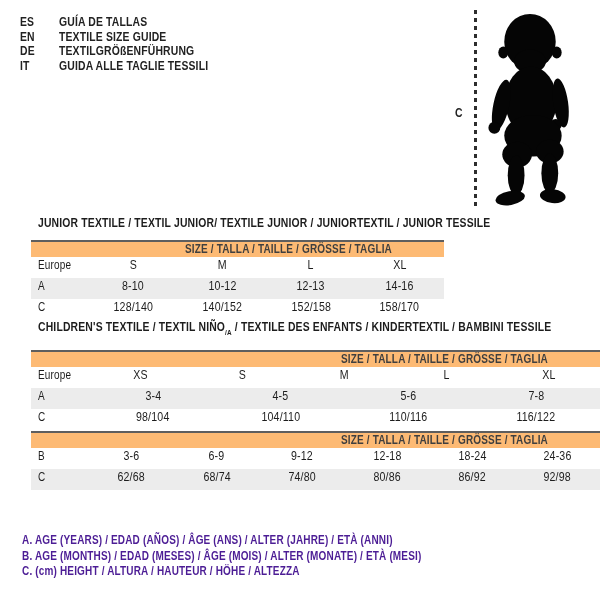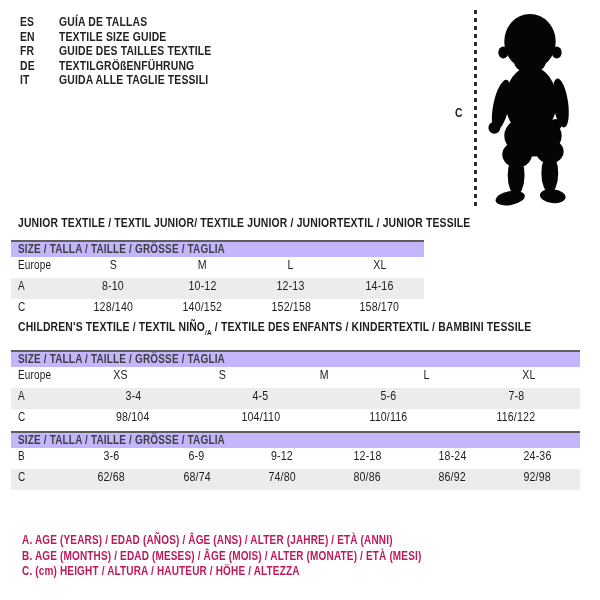--- a/index.html
+++ b/index.html
@@ -20,57 +20,53 @@
   
   .figure{position:absolute;left:450px;top:6px;width:148px;height:206px;}
   .dotted-line{
     position:absolute;left:24px;top:4px;width:3px;height:197px;
     background-image:repeating-linear-gradient(to bottom,#2d2d2d 0 4px,transparent 4px 8px);
   }
   .figure-c{position:absolute;left:5px;top:99px;font-size:13px;font-weight:700;}
   .toddler{position:absolute;left:33px;top:3px;}
 
   
-  .section{position:absolute;left:11px;}
+  .section{position:absolute;left:31px;}
   .sec1{top:215px;width:413px;}
   .sec2{top:319px;width:569px;}
   .sec3{top:422px;width:569px;}
   .tbl-title{font-size:13px;font-weight:700;line-height:16px;padding-left:7px;color:#1d1d1d;}
   .tbl-head{
-    margin-top:9px;background:#c4b5fd;border-top:2px solid #5e5e5e;
+    margin-top:9px;background:#fdba74;border-top:2px solid #5e5e5e;
     height:15px;line-height:15px;padding-left:7px;
-    font-size:12.5px;font-weight:700;color:#3f3f3f;
+    font-size:12.5px;font-weight:700;color:#3f3f3f;text-align:right;
   }
   .trow{display:flex;height:21px;line-height:16px;font-size:12.5px;color:#1d1d1d;}
   .trow.alt{background:#ececec;}
   .trow .lbl{width:58px;flex:none;box-sizing:border-box;padding-left:7px;}
   .trow .val{flex:1;text-align:center;}
   .sub{font-size:8px;vertical-align:sub;}
 
   
   .footnotes{position:absolute;left:22px;top:533px;}
-  .fline{font-size:12.5px;font-weight:700;line-height:15.6px;color:#be185d;}
+  .fline{font-size:12.5px;font-weight:700;line-height:15.6px;color:#4c1d95;}
 </style>
 </head>
 <body>
 
 <div class="page">
 
   <ul class="langs">
       <li>
         <span class="code cx-l">ES</span>
         <span class="cx-l">GUÍA DE TALLAS</span>
       </li>
       <li>
         <span class="code cx-l">EN</span>
         <span class="cx-l">TEXTILE SIZE GUIDE</span>
-      </li>
-      <li>
-        <span class="code cx-l">FR</span>
-        <span class="cx-l">GUIDE DES TAILLES TEXTILE</span>
       </li>
       <li>
         <span class="code cx-l">DE</span>
         <span class="cx-l">TEXTILGRÖßENFÜHRUNG</span>
       </li>
       <li>
         <span class="code cx-l">IT</span>
         <span class="cx-l">GUIDA ALLE TAGLIE TESSILI</span>
       </li>
     </ul>

